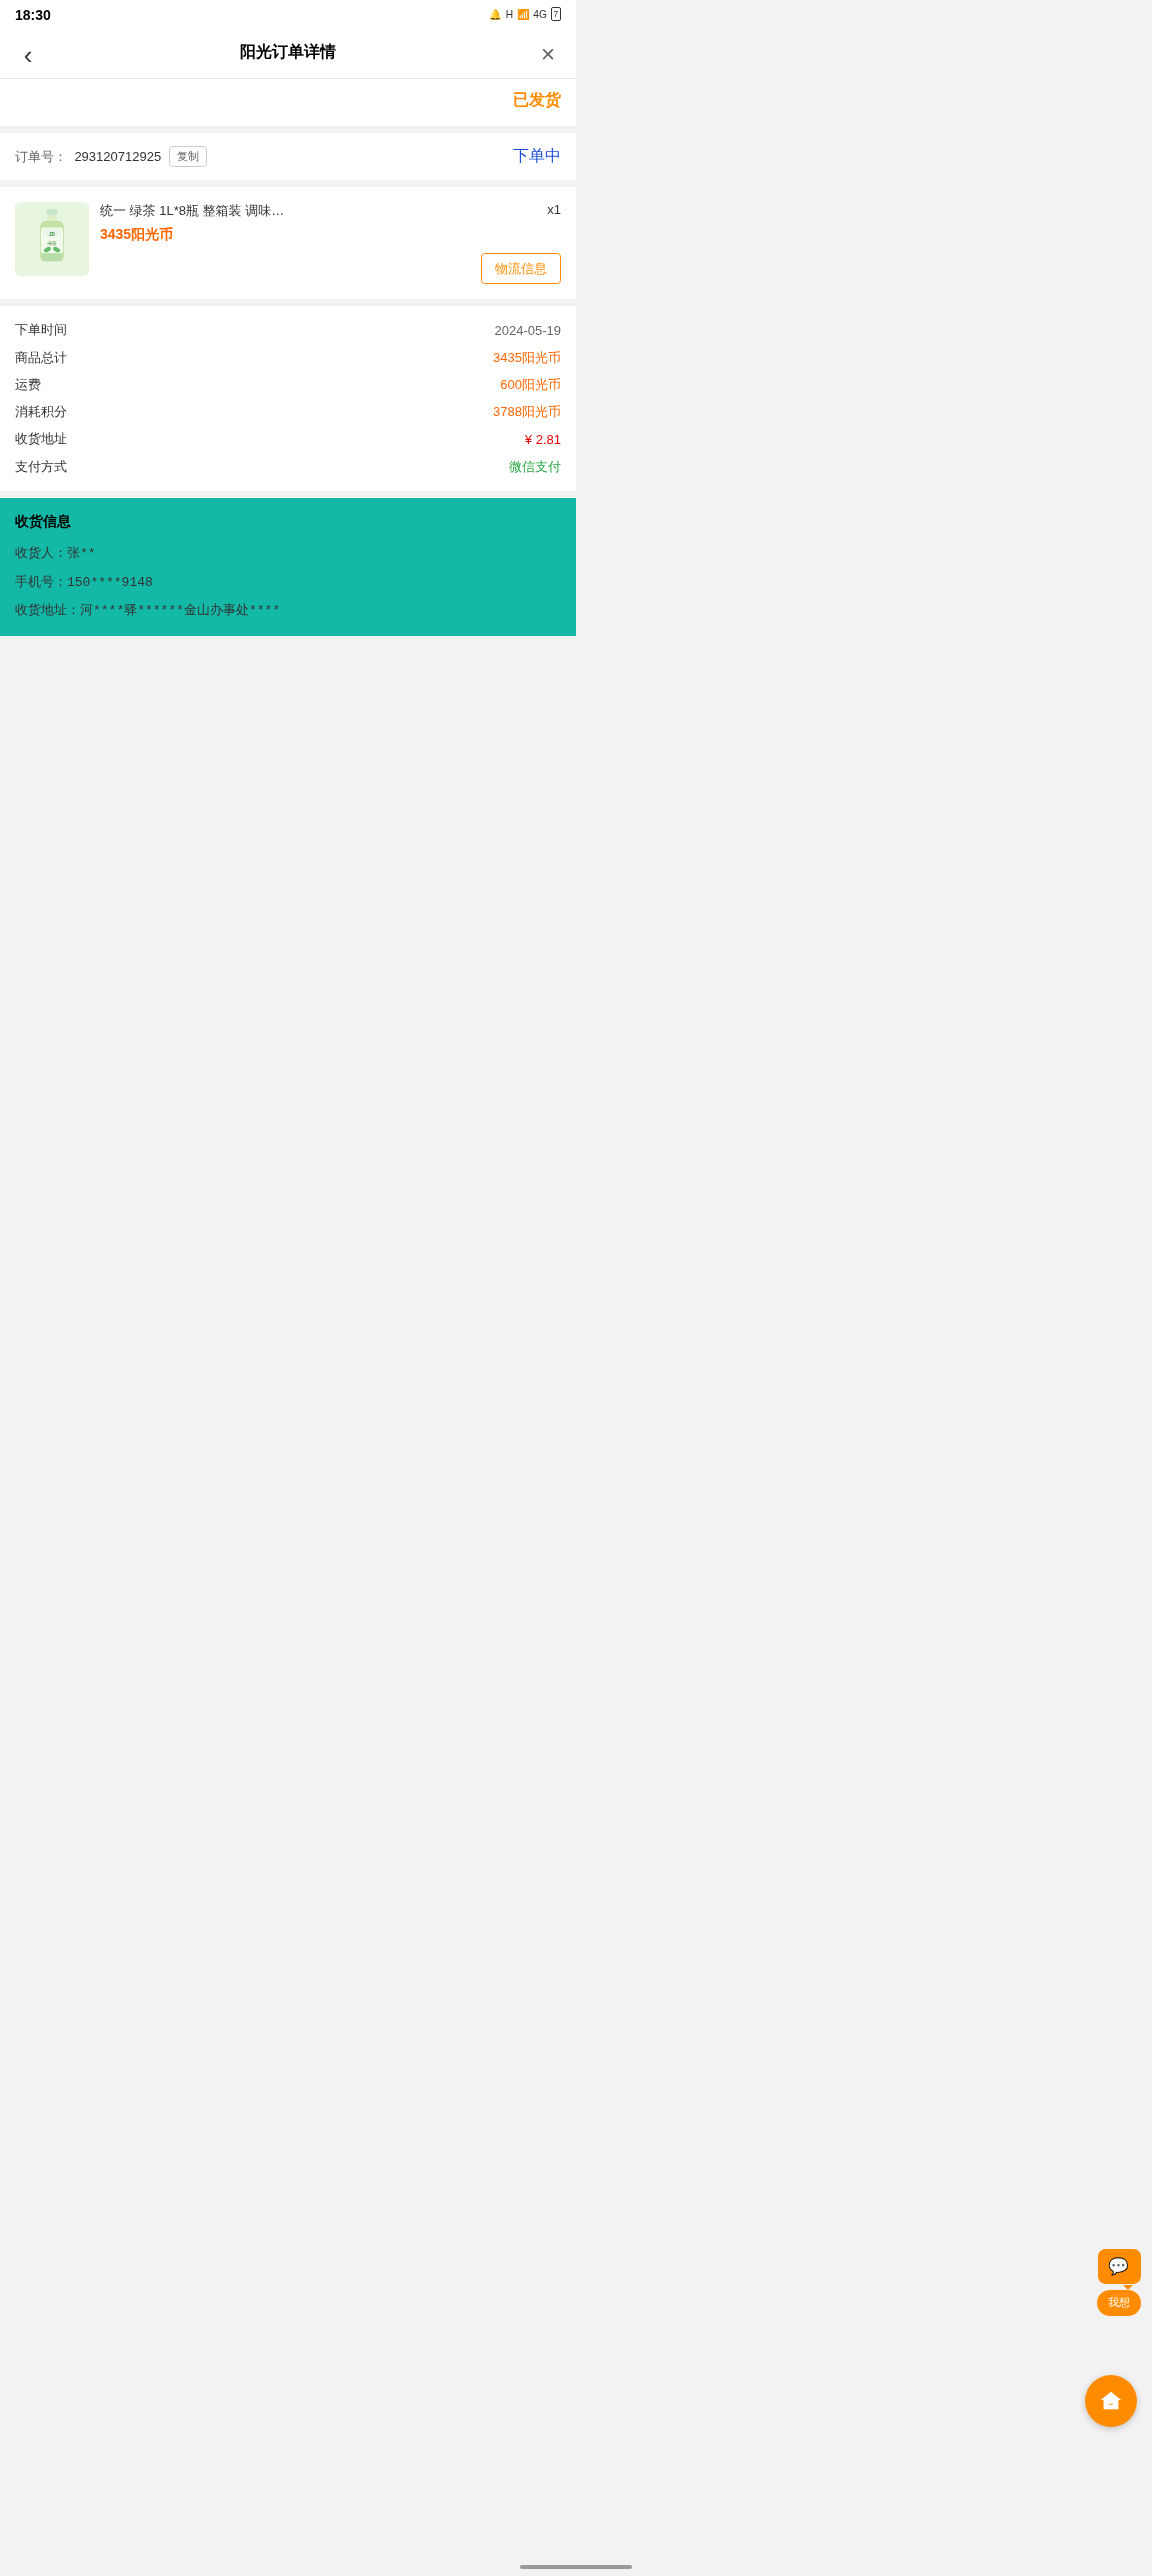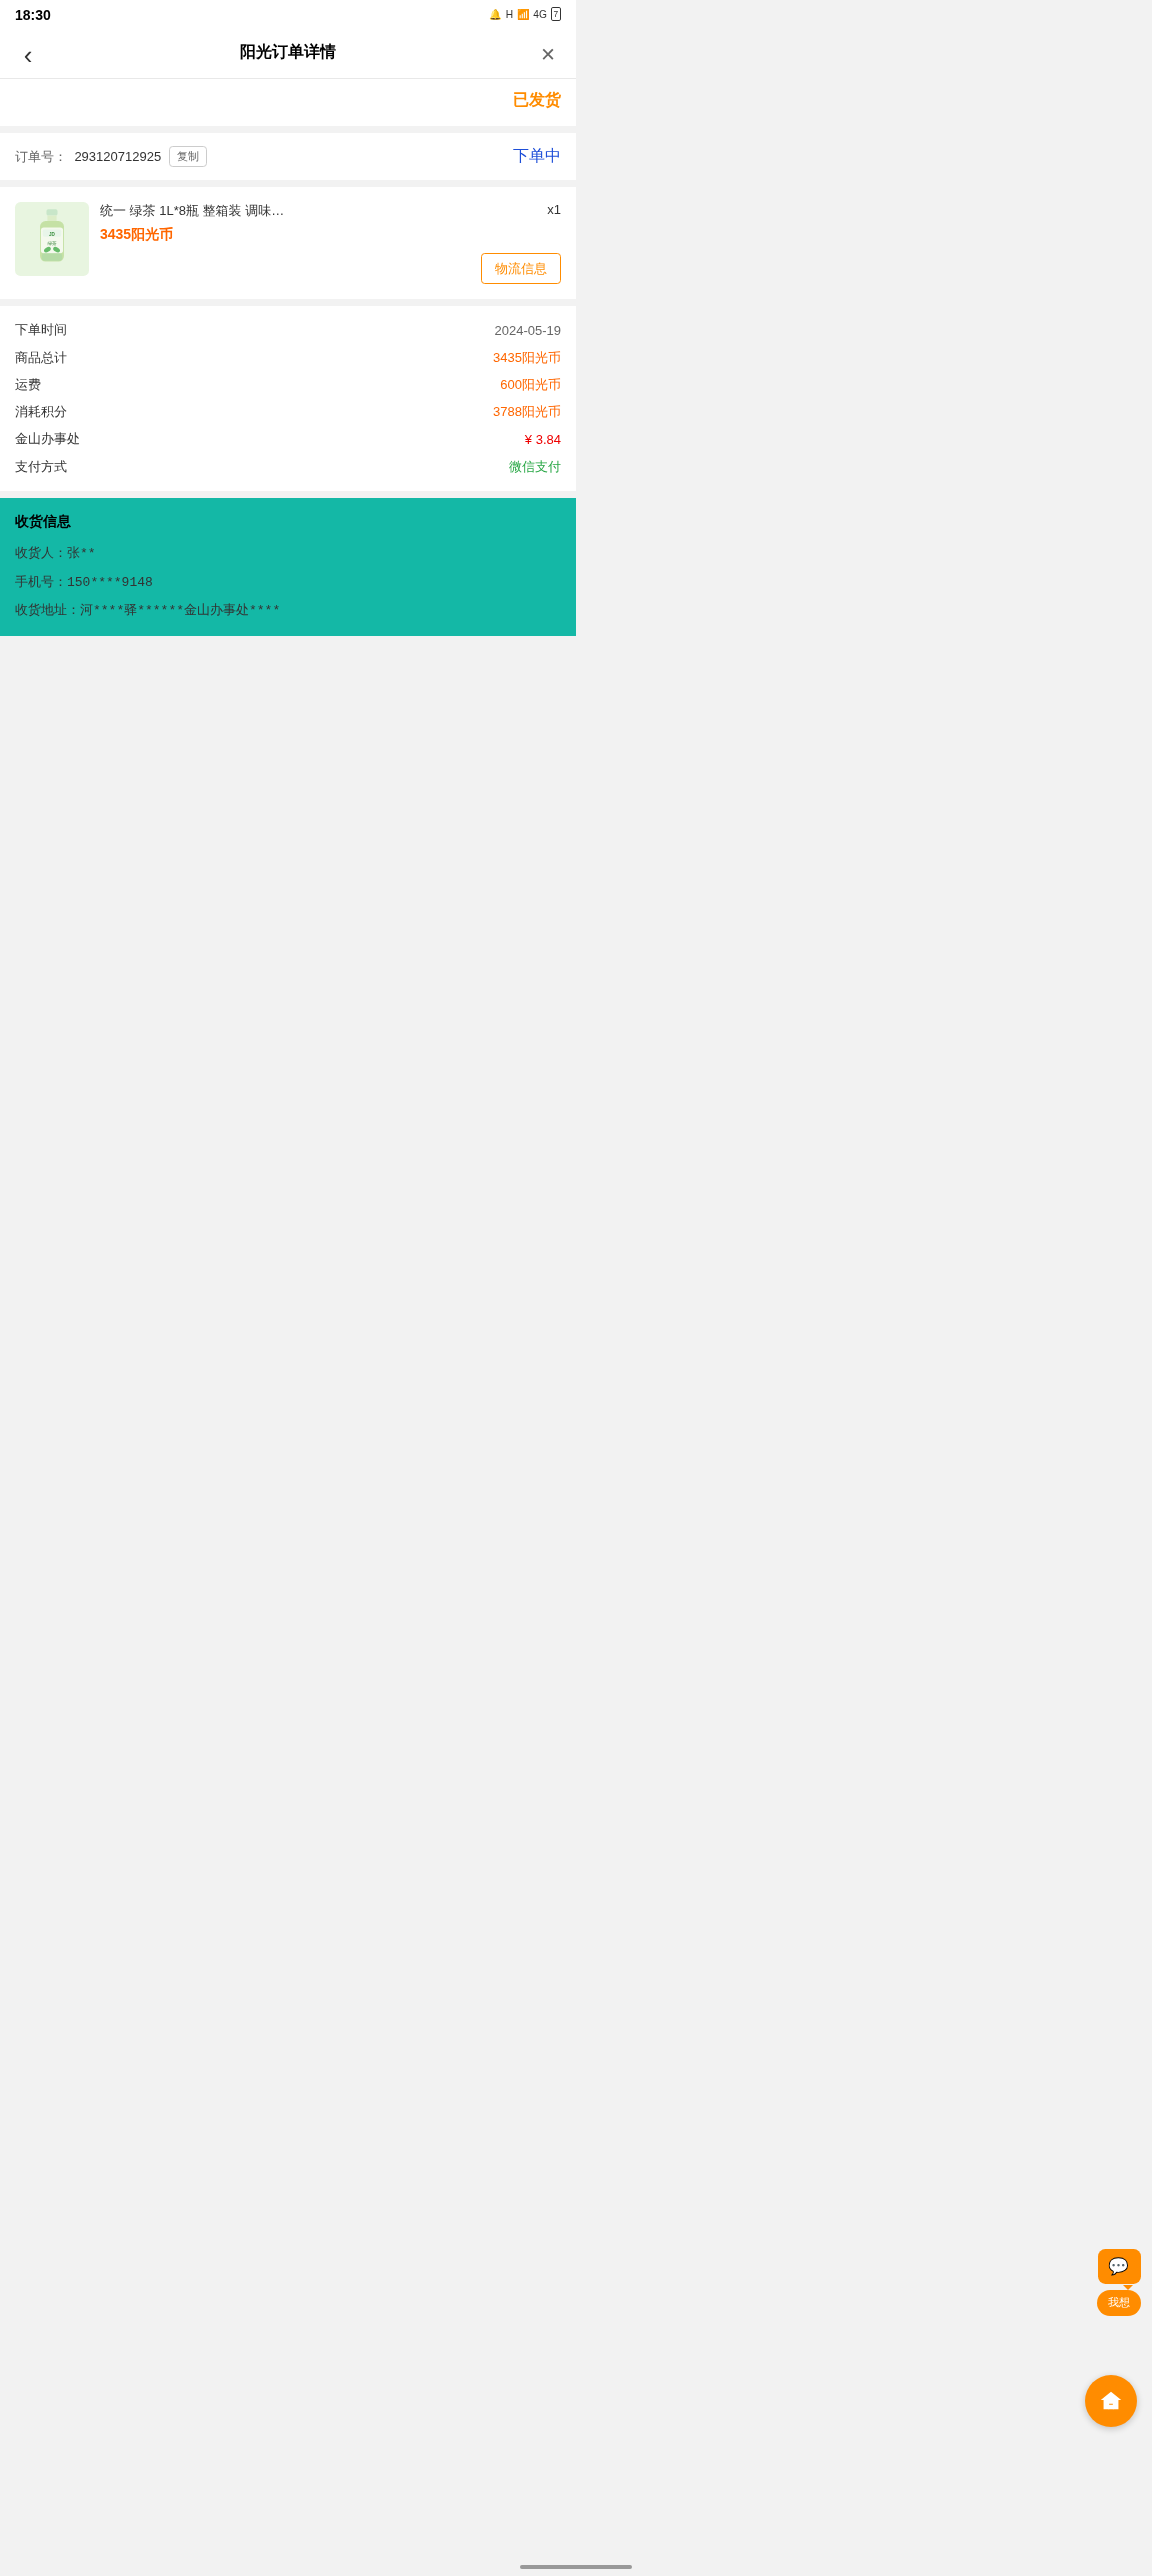--- a/index.html
+++ b/index.html
@@ -418,22 +418,22 @@
   </div>
   <div class="detail-row">
     <span class="detail-label">运费</span>
     <span class="detail-value orange">600阳光币</span>
   </div>
   <div class="detail-row">
     <span class="detail-label">消耗积分</span>
     <span class="detail-value orange">3788阳光币</span>
   </div>
   <div class="detail-row">
-    <span class="detail-label">金山办事处</span>
-    <span class="detail-value red">¥ 3.84</span>
+    <span class="detail-label">收货地址</span>
+    <span class="detail-value red">¥ 2.81</span>
   </div>
   <div class="detail-row">
     <span class="detail-label">支付方式</span>
     <span class="detail-value green-link">微信支付</span>
   </div>
 </div>
 
 <div class="shipping-section">
   <div class="section-title">收货信息</div>
   <div class="shipping-row">

